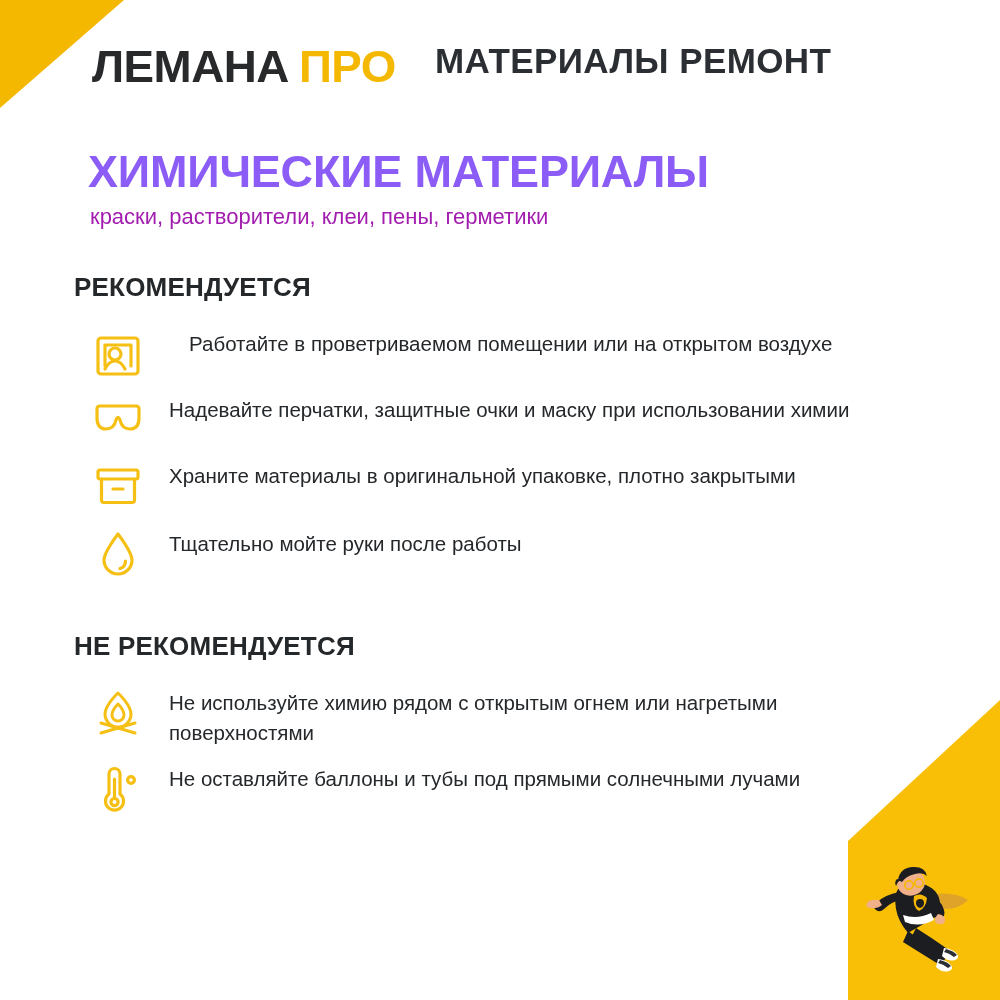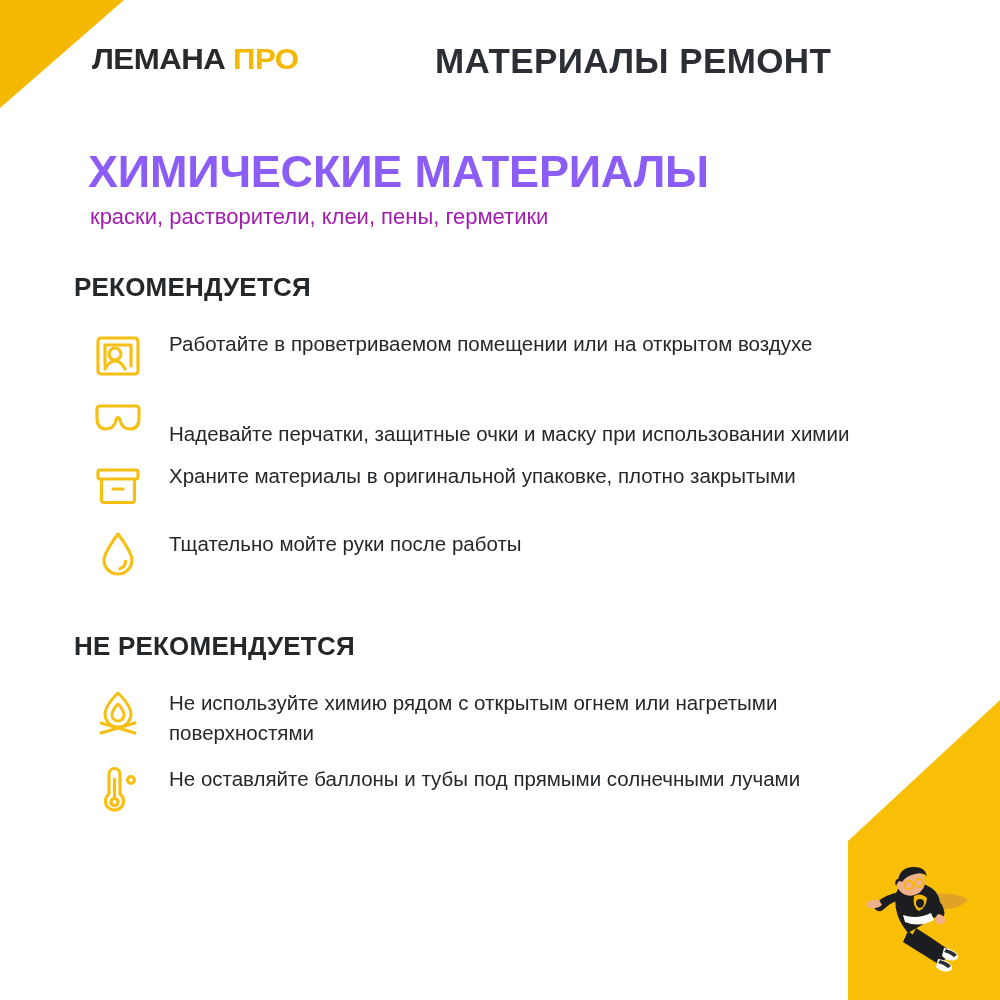--- a/index.html
+++ b/index.html
@@ -28,23 +28,23 @@
   }
 
   
   .header{
     position:absolute;left:0;top:0;width:1000px;height:120px;
     display:flex;align-items:center;
     z-index:3;
   }
   .logo{
     position:absolute;left:92px;top:42px;
-    display:flex;align-items:baseline;gap:13px;
+    display:flex;align-items:baseline;gap:18px;
     font-weight:bold;
-    font-size:30px;
+    font-size:44px;
     letter-spacing:-0.5px;
   }
   .logo-main{color:#27292b;font-style:normal;transform:scaleX(1.04);transform-origin:left;}
   .logo-pro{color:#f5b800;transform:scaleX(1.04);transform-origin:left;}
   .header-title{
     position:absolute;left:435px;top:41px;
     font-size:35px;font-weight:bold;color:#2b2f33;
     letter-spacing:0.4px;
   }
 
@@ -78,25 +78,25 @@
   }
   .item .ico{
     flex:0 0 58px;width:58px;height:58px;
     display:flex;align-items:center;justify-content:center;
     margin-top:2px;
   }
   .item .txt{
     font-size:20.5px;line-height:30px;color:#25282b;
     padding-top:6px;font-weight:400;
   }
-  .item.rec-0 .txt{padding-top:4px;}
+  .item.rec-0 .txt{padding-top:4px;margin-left:20px;}
 
   
   .list.rec .item:nth-child(1){margin-bottom:4px;}
-  .list.rec .item:nth-child(2){margin-bottom:6px;align-items:flex-end;}
+  .list.rec .item:nth-child(2){margin-bottom:6px;}
   .list.rec .item:nth-child(3){margin-bottom:8px;}
   .list.notrec .item:nth-child(1){margin-bottom:10px;}
   .list.notrec .item:nth-child(2){margin-bottom:10px;}
 
   svg{display:block;}
 
   
   .hero{
     position:absolute;right:10px;bottom:24px;
     width:140px;height:120px;z-index:4;

